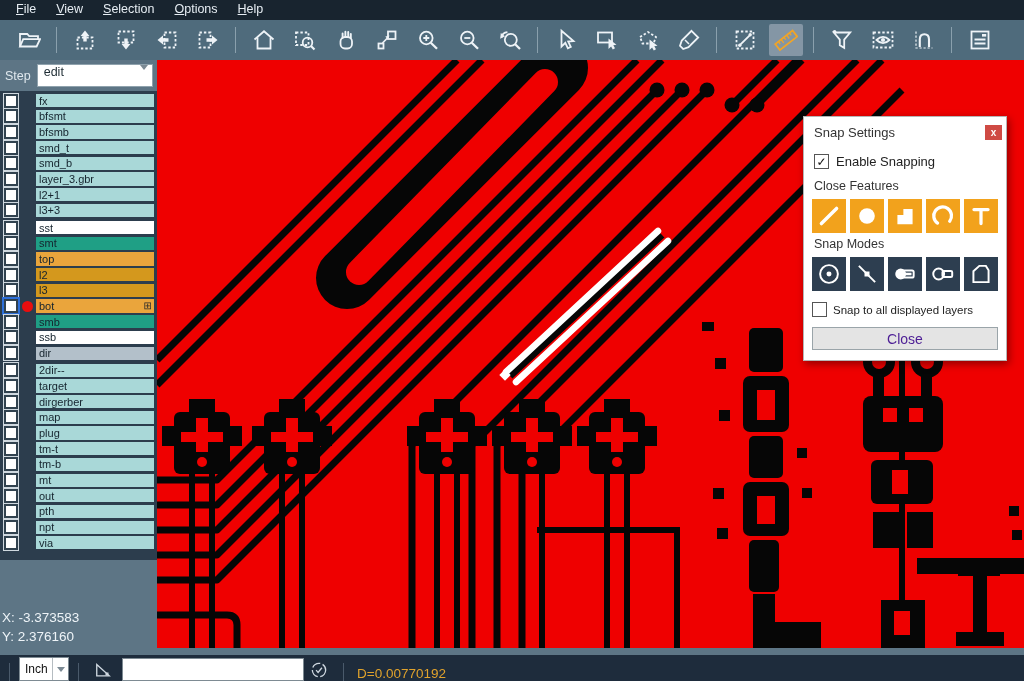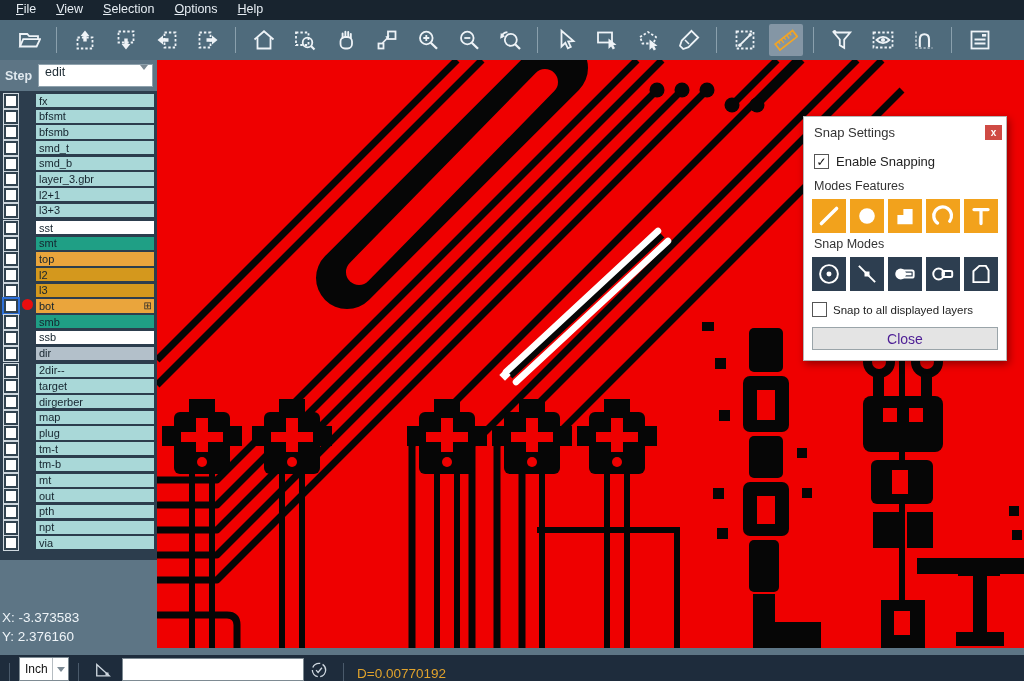--- a/index.html
+++ b/index.html
@@ -14,30 +14,30 @@
   .toolbar{position:absolute;top:20px;left:0;right:0;height:40px;background:#4f6b7c;
            display:flex;align-items:center;padding-left:8px;}
   .tsep{width:1px;height:26px;background:#8aa0ad;margin:0 7px;flex:none;}
   .tbtn{width:34px;height:32px;display:flex;align-items:center;justify-content:center;
         color:#eef3f7;border-radius:2px;margin:0 3.5px;flex:none;}
   .tbtn.active{background:#8496a5;color:#f1a427;}
   .tbtn svg{width:24px;height:24px;}
   
   .sidebar{position:absolute;top:60px;left:0;width:157px;bottom:33px;background:#5d7585;}
   .step-row{height:31px;display:flex;align-items:center;padding:0 4px 0 5px;gap:6px;}
-  .step-label{color:#dfe8ee;font-size:12.5px;font-weight:bold;}
+  .step-label{color:#dfe8ee;font-size:12.5px;}
   .step-select{flex:1;height:21px;background:#fff;border:1px solid #8fa2ad;display:flex;
                justify-content:space-between;padding:0 4px 0 6px;
                font-size:12.5px;color:#1d2b33;}
   .chev{width:0;height:0;border-left:4.5px solid transparent;border-right:4.5px solid transparent;
         border-top:5.5px solid #7c8a94;}
   .layer-list{background:#2c3d4d;padding:3px 3px 3px 0;width:154px;}
   .lgroup{margin-bottom:4px;}
   .lgroup:last-child{margin-bottom:8px;}
-  .lrow{display:flex;height:13.2px;margin-bottom:2.5px;}
+  .lrow{display:flex;align-items:center;height:13.2px;margin-bottom:2.5px;}
   .lrow:last-child{margin-bottom:0;}
   .lcheck{width:10px;height:10px;background:#fff;border:2px solid #31424f;
           box-shadow:0 0 0 1px #cfd8df;margin-left:4px;flex:none;}
   .lcheck.sel{box-shadow:0 0 0 2px #2e6fd8;}
   .ldot{width:11px;height:11px;margin:0 3px 0 4px;border-radius:50%;flex:none;}
   .ldot.on{background:#ea0e0e;}
   .lcell{flex:1;height:13.2px;font-size:11px;color:#15242e;padding-left:3px;display:flex;
          align-items:center;justify-content:space-between;overflow:hidden;white-space:nowrap;}
   .lgrid{font-size:10px;line-height:10px;color:#2b2b2b;margin-right:2px;}
   .c-teal{background:#a9d8d8;}  .c-white{background:#ffffff;}
@@ -591,21 +591,21 @@
 
   <div class="dialog">
     <div class="dlg-title-row">
       <span class="dlg-title">Snap Settings</span>
       <span class="dlg-close">x</span>
     </div>
     <div class="dlg-check">
       <span class="cb">✓</span>
       <span>Enable Snapping</span>
     </div>
-    <div class="dlg-sub">Modes Features</div>
+    <div class="dlg-sub">Close Features</div>
     <div class="btnrow" id="featrow">
         <div class="fbtn">
           <svg viewBox="0 0 24 24">
             <path d="M5 19 L19 5" stroke="currentColor" stroke-width="3.2" stroke-linecap="round" fill="none"></path>
           </svg>
         </div>
         <div class="fbtn">
           <svg viewBox="0 0 24 24">
             <circle cx="12" cy="12" r="7.2" fill="currentColor"></circle>
           </svg>

